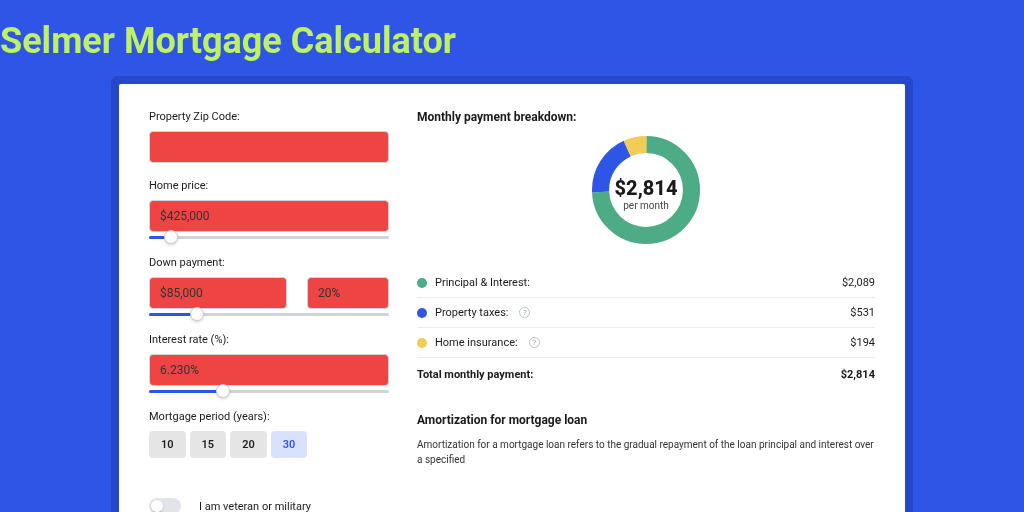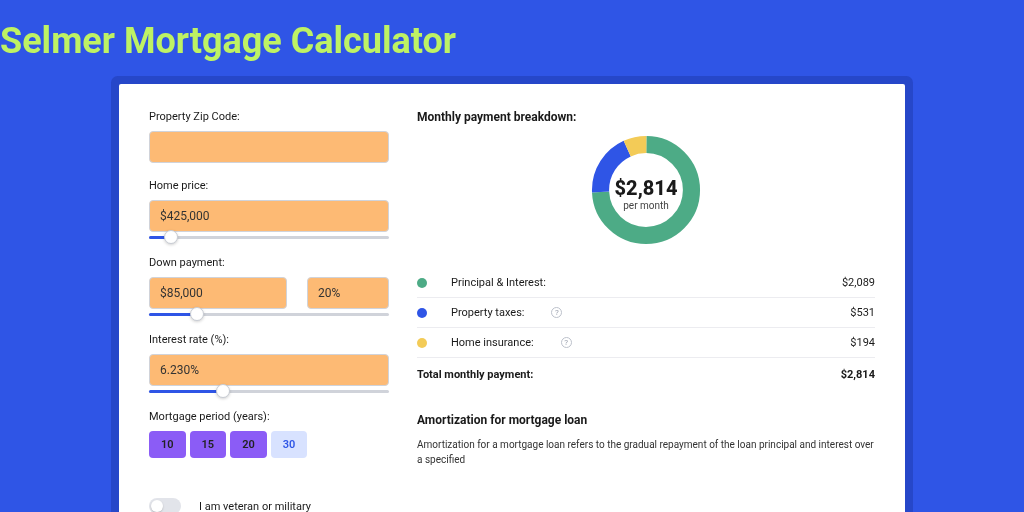--- a/index.html
+++ b/index.html
@@ -2,44 +2,44 @@
 <html><head>
 <meta charset="utf-8">
 <style>
 *{box-sizing:border-box;margin:0;padding:0;font-family:-apple-system,BlinkMacSystemFont,"Segoe UI",Roboto,Arial,sans-serif}
 body{width:1024px;height:512px;background:#2f55e6;overflow:hidden;position:relative}
 .page-title{color:#bef264;font-size:36px;font-weight:700;text-align:left;padding:20px 0 22px}
 .card{background:#fff;border-radius:2px;width:786px;margin:0 auto;padding:26px 30px;display:flex;gap:28px;min-height:420px;box-shadow:0 0 0 8px #2647c9}
 .left{width:240px;flex-shrink:0;display:flex;flex-direction:column}
 .field{margin-bottom:16px}
 .label{font-size:11px;color:#1a1a1a;margin-bottom:8px;display:block}
-.input{width:100%;height:32px;border:1px solid #d0d3da;border-radius:4px;padding:0 10px;font-size:12px;color:#333;background:#fdba74}
+.input{width:100%;height:32px;border:1px solid #d0d3da;border-radius:4px;padding:0 10px;font-size:12px;color:#333;background:#ef4444}
 .dp-row{display:flex;gap:20px}
 .dp-amt{flex:1}
 .dp-pct{width:82px}
 .slider-wrap{position:relative;height:4px;margin-top:4px}
 .track{height:3px;background:#d0d3da;border-radius:2px}
 .fill{height:3px;background:#2f55e6;position:absolute;top:0;left:0;border-radius:2px}
 .thumb{width:14px;height:14px;background:#fff;border:1px solid #c8ccd4;border-radius:50%;position:absolute;top:-6px;transform:translateX(-50%);box-shadow:0 1px 3px rgba(0,0,0,.18)}
 .seg{display:flex;gap:4px}
-.seg-btn{font-size:11px;font-weight:600;padding:7px 12px;border:none;background:#8b5cf6;border-radius:4px;cursor:pointer;color:#222}
+.seg-btn{font-size:11px;font-weight:600;padding:7px 12px;border:none;background:#e5e5e5;border-radius:4px;cursor:pointer;color:#222}
 .seg-btn.active{background:#d8e2ff;color:#2f55e6}
 .toggle-row{display:flex;align-items:center;gap:18px;margin-top:24px}
 .toggle{width:32px;height:16px;background:#e2e4ea;border-radius:8px;position:relative}
 .toggle::after{content:"";width:12px;height:12px;background:#fff;border-radius:50%;position:absolute;top:2px;left:2px;box-shadow:0 1px 2px rgba(0,0,0,.2)}
 .toggle-label{font-size:11px;color:#1a1a1a}
 .right{flex:1;display:flex;flex-direction:column}
 .section-title{font-size:12px;font-weight:700;color:#1a1a1a;}
 .donut-wrap{display:flex;justify-content:center;padding:6px 0 12px;position:relative}
 .donut-center{position:absolute;top:50%;left:50%;transform:translate(-50%,-50%);text-align:center}
 .donut-amt{font-size:20px;font-weight:800;color:#1a1a1a}
 .donut-sub{font-size:10px;color:#444}
 .legend{margin-top:6px}
 .legend-row{display:flex;align-items:center;justify-content:space-between;padding:8px 0;border-bottom:1px solid #ececf0}
-.legend-left{display:flex;align-items:center;gap:24px}
+.legend-left{display:flex;align-items:center;gap:8px}
 .dot{width:10px;height:10px;border-radius:50%}
 .legend-label{font-size:11px;color:#1a1a1a}
 .legend-val{font-size:11px;color:#1a1a1a}
 .total-row{display:flex;justify-content:space-between;padding:10px 0;font-weight:700}
 .total-row .legend-label,.total-row .legend-val{font-weight:700;font-size:11px}
 .info-ico{display:inline-flex;width:11px;height:11px;border:1px solid #bcc1cb;border-radius:50%;font-size:8px;color:#9aa0ad;align-items:center;justify-content:center;margin-left:3px}
 .amort{margin-top:22px}
 .amort-title{font-size:12px;font-weight:700;color:#1a1a1a;margin-bottom:10px}
 .amort-text{font-size:10px;color:#333;line-height:1.5}
 </style>

